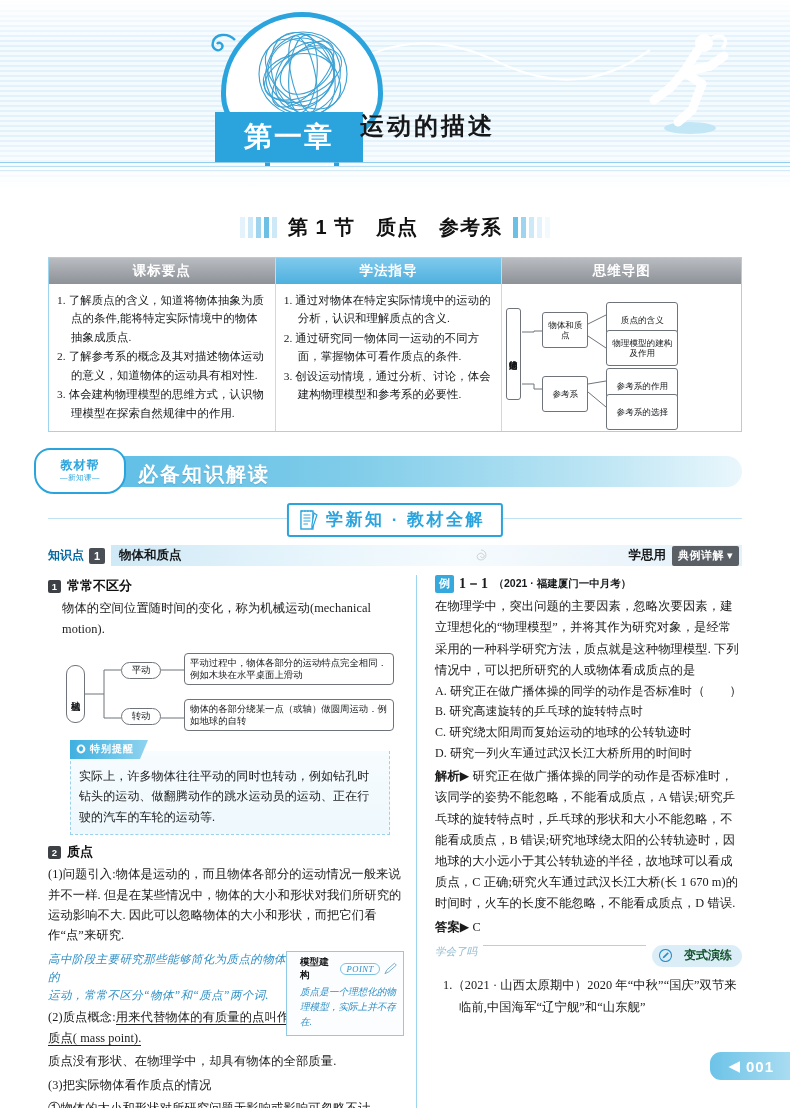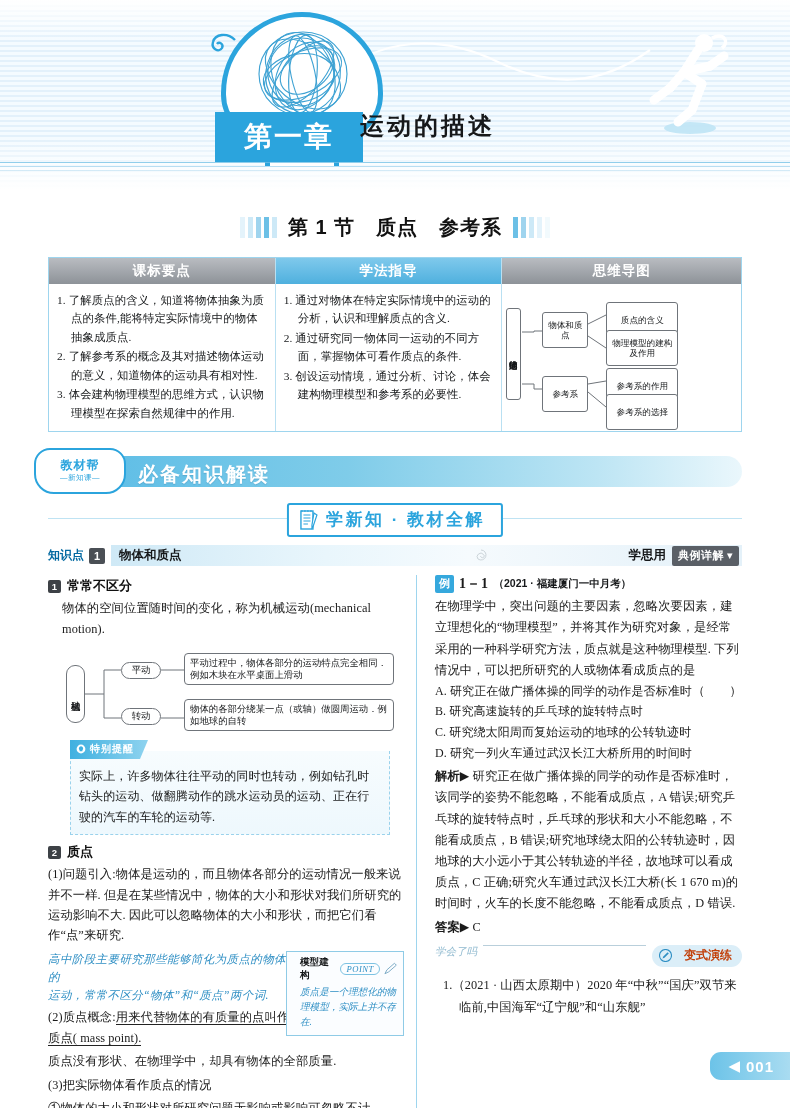--- a/index.html
+++ b/index.html
@@ -313,21 +313,21 @@
   .rtext { font-size:12.3px; line-height:1.72; margin-top:3px; letter-spacing:.1px; }
   .opt { font-size:12px; line-height:1.72; letter-spacing:.1px; }
   .lbl-b { font-weight:bold; font-family:"Liberation Sans","DejaVu Sans",sans-serif; }
 
   .learnrow { display:flex; margin-top:7px; gap:6px; }
   .learn-hand { font-size:10.5px; color:#8fb9cf; font-style:italic; white-space:nowrap; }
   .learn-line { flex:1; height:1px; background:#b9cfdb; }
   .var-chip {
     background:#dbeef8; border-radius:11px; padding:2px 10px 3px 7px;
     display:flex; align-items:center; gap:12px;
-    font-size:12px; font-weight:bold; color:#c2410c;
+    font-size:12px; font-weight:bold; color:#14532d;
     font-family:"Liberation Sans","DejaVu Sans",sans-serif;
   }
 
   
   .pagenum {
     position:absolute; right:0; bottom:28px;
     background: linear-gradient(to right,#6cc3e8,#a9dcf1);
     color:#fff; font-size:15px; font-weight:bold; letter-spacing:1px;
     padding:5px 16px 5px 18px; border-radius:11px 0 0 11px;
     display:flex; align-items:center; gap:5px;

